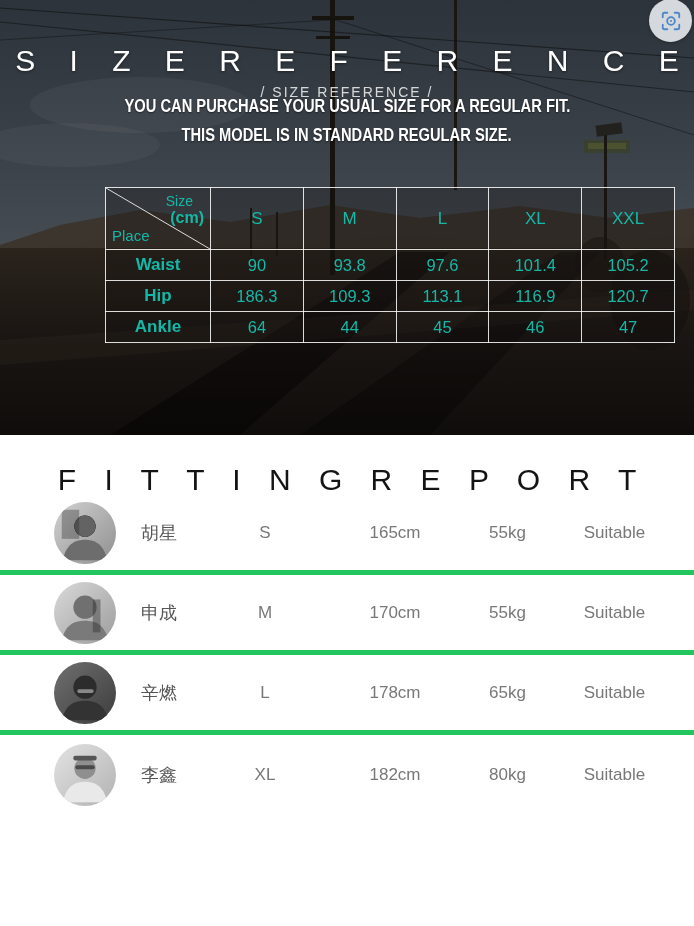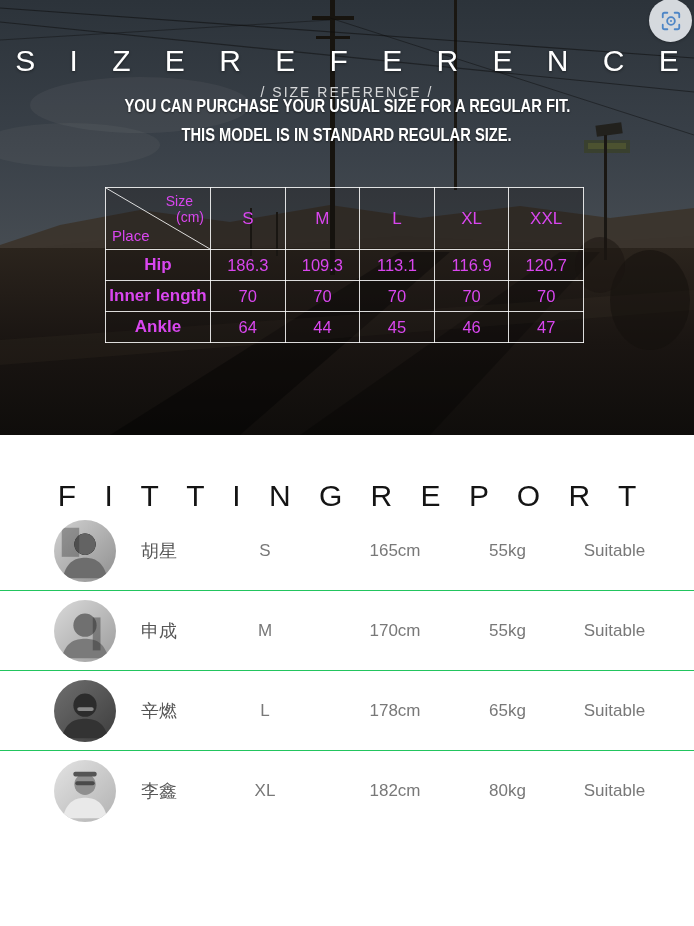--- a/index.html
+++ b/index.html
@@ -18,44 +18,44 @@
                  text-shadow:0 1px 2px rgba(0,0,0,.5); }
   .hero-desc p span { display:inline-block; transform:scaleX(.84); transform-origin:center; white-space:nowrap; }
 
   
   .scan-btn { position:absolute; top:-1px; right:2px; width:43px; height:43px; border-radius:50%;
               background:rgba(228,231,235,.92); border:none; cursor:pointer;
               display:flex; align-items:center; justify-content:center;
               box-shadow:0 1px 3px rgba(0,0,0,.25); }
 
   
-  .size-table { position:absolute; top:187px; left:105px; width:479px; border-collapse:collapse;
-                table-layout:fixed; color:#d946ef; background:rgba(18,16,14,.28); }
+  .size-table { position:absolute; top:187px; left:105px; width:570px; border-collapse:collapse;
+                table-layout:fixed; color:#14b8a6; background:rgba(18,16,14,.28); }
   .size-table th, .size-table td { border:1px solid rgba(255,255,255,.85); text-align:center;
                 vertical-align:middle; font-weight:400; }
   .size-table thead th { height:62px; font-size:17px; }
   .size-table tbody th { font-weight:700; font-size:17px; }
   .size-table tbody td { font-size:16.5px; }
   .size-table tbody tr { height:31px; }
   .corner-cell { position:relative; width:105px; padding:0; }
   .corner-cell svg { position:absolute; inset:0; width:100%; height:100%; }
   .corner-size  { position:absolute; top:5px;  right:17px; font-size:14px; font-weight:400; }
-  .corner-unit  { position:absolute; top:21px; right:6px;  font-size:14px; font-weight:400; }
+  .corner-unit  { position:absolute; top:21px; right:6px;  font-size:16px; font-weight:700; }
   .corner-place { position:absolute; bottom:5px; left:6px; font-size:15px; font-weight:400; }
 
   
-  .report { position:relative; width:694px; padding-top:46px; background:#fff; }
+  .report { position:relative; width:694px; padding-top:30px; background:#fff; }
   .report-title { text-align:center; font-size:30px; font-weight:300; letter-spacing:10px;
                   text-indent:10px; color:#141414; line-height:1; }
   .report-subtitle { text-align:center; font-size:9px; letter-spacing:2px; color:#9a9a9a; margin-top:7px; }
   .fit-grid { display:grid; grid-template-columns:160px 150px 110px 115px 1fr;
               align-items:center; padding:0 30px; }
   .fit-head { margin-top:24px; height:42px; }
   .fit-head span { text-align:center; font-size:17.5px; color:#7a7a7a; }
-  .fit-row { height:80px; border-bottom:1px solid #22c55e; }
+  .fit-row { height:80px; border-bottom:5px solid #22c55e; }
   .fit-row:last-child { border-bottom:none; }
   .fit-cell { text-align:center; font-size:17px; color:#787878; }
   .person-cell { display:flex; align-items:center; text-align:left; }
   .avatar { width:62px; height:62px; border-radius:50%; margin-left:24px; overflow:hidden;
             flex:0 0 62px; position:relative; }
   .avatar svg { position:absolute; inset:0; }
   .person-name { margin-left:25px; font-size:18px; color:#565656; }
 </style>
 </head>
 <body>
@@ -149,36 +149,36 @@
           </th>
           <th>S</th>
           <th>M</th>
           <th>L</th>
           <th>XL</th>
           <th>XXL</th>
         </tr>
       </thead>
       <tbody>
         <tr>
+          <th>Waist</th>
+          <td>90</td>
+          <td>93.8</td>
+          <td>97.6</td>
+          <td>101.4</td>
+          <td>105.2</td>
+        </tr>
+        <tr>
           <th>Hip</th>
           <td>186.3</td>
           <td>109.3</td>
           <td>113.1</td>
           <td>116.9</td>
           <td>120.7</td>
         </tr>
         <tr>
-          <th>Inner length</th>
-          <td>70</td>
-          <td>70</td>
-          <td>70</td>
-          <td>70</td>
-          <td>70</td>
-        </tr>
-        <tr>
           <th>Ankle</th>
           <td>64</td>
           <td>44</td>
           <td>45</td>
           <td>46</td>
           <td>47</td>
         </tr>
       </tbody>
     </table>
   </section>

